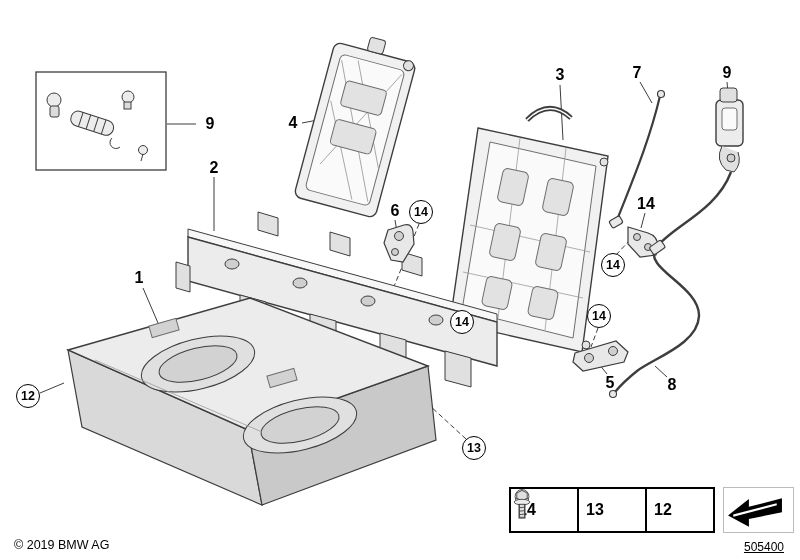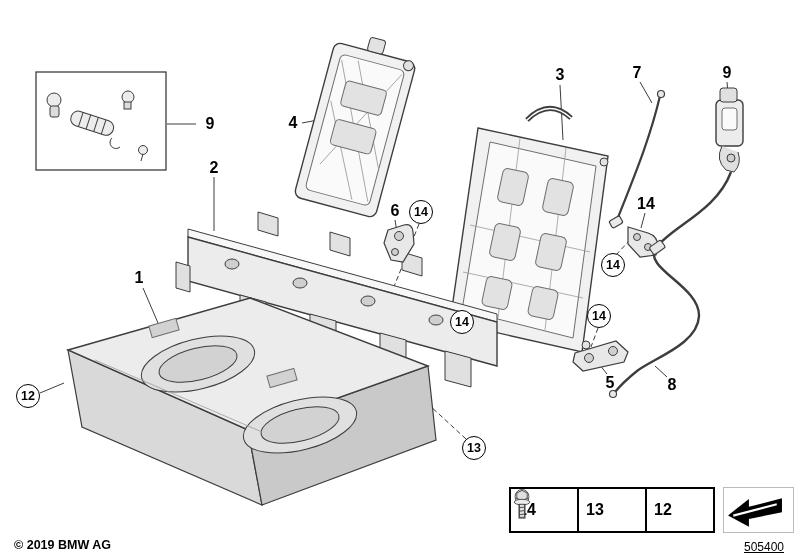--- a/index.html
+++ b/index.html
@@ -25,21 +25,21 @@
     background:#fff;display:flex;align-items:center;justify-content:space-between;
     padding:0 7px;margin-left:-2px;
   }
   .cell:first-child{margin-left:0;}
   .cell .num{font-weight:bold;font-size:16px;}
   .arrowbox{
     position:absolute;left:723px;top:487px;width:71px;height:46px;
     border:1px solid #bbb;box-sizing:border-box;background:#fff;
     display:flex;align-items:center;justify-content:center;
   }
-  .copyright{position:absolute;left:14px;bottom:8px;font-size:12.5px;color:#000;font-weight:bold;}
+  .copyright{position:absolute;left:14px;bottom:8px;font-size:12.5px;color:#000;}
   .diagnum{position:absolute;right:16px;bottom:6px;font-size:12px;color:#000;text-decoration:underline;}
 </style>
 </head>
 <body>
 
 <div class="stage">
 
   <svg width="800" height="560" viewBox="0 0 800 560">
 
     <g stroke="#3d3d3d" stroke-width="1">

